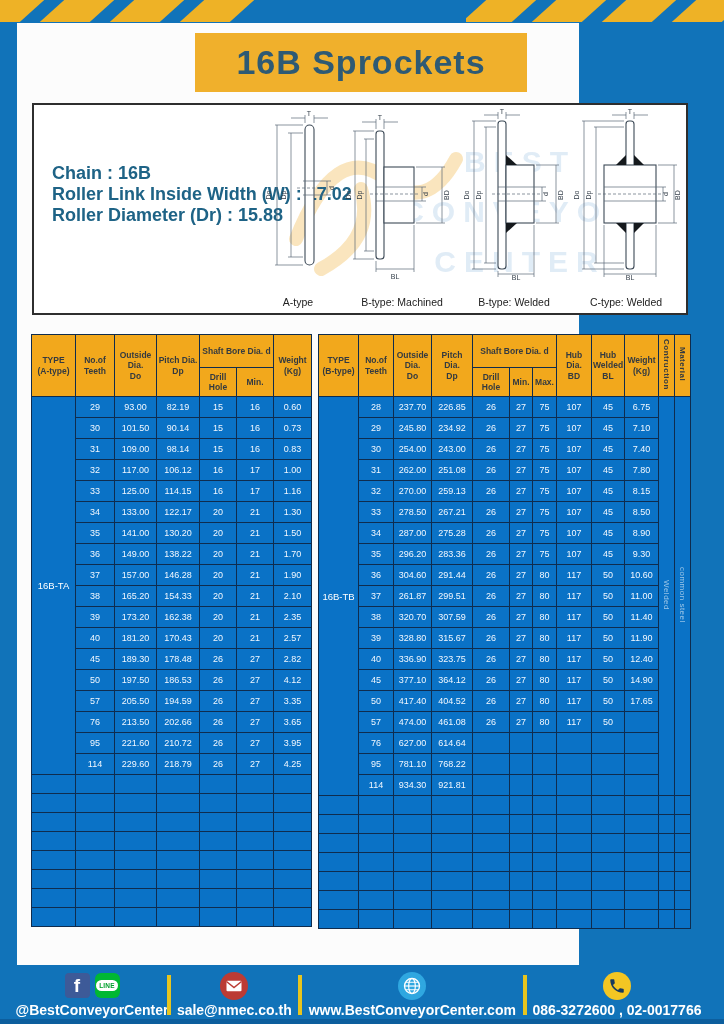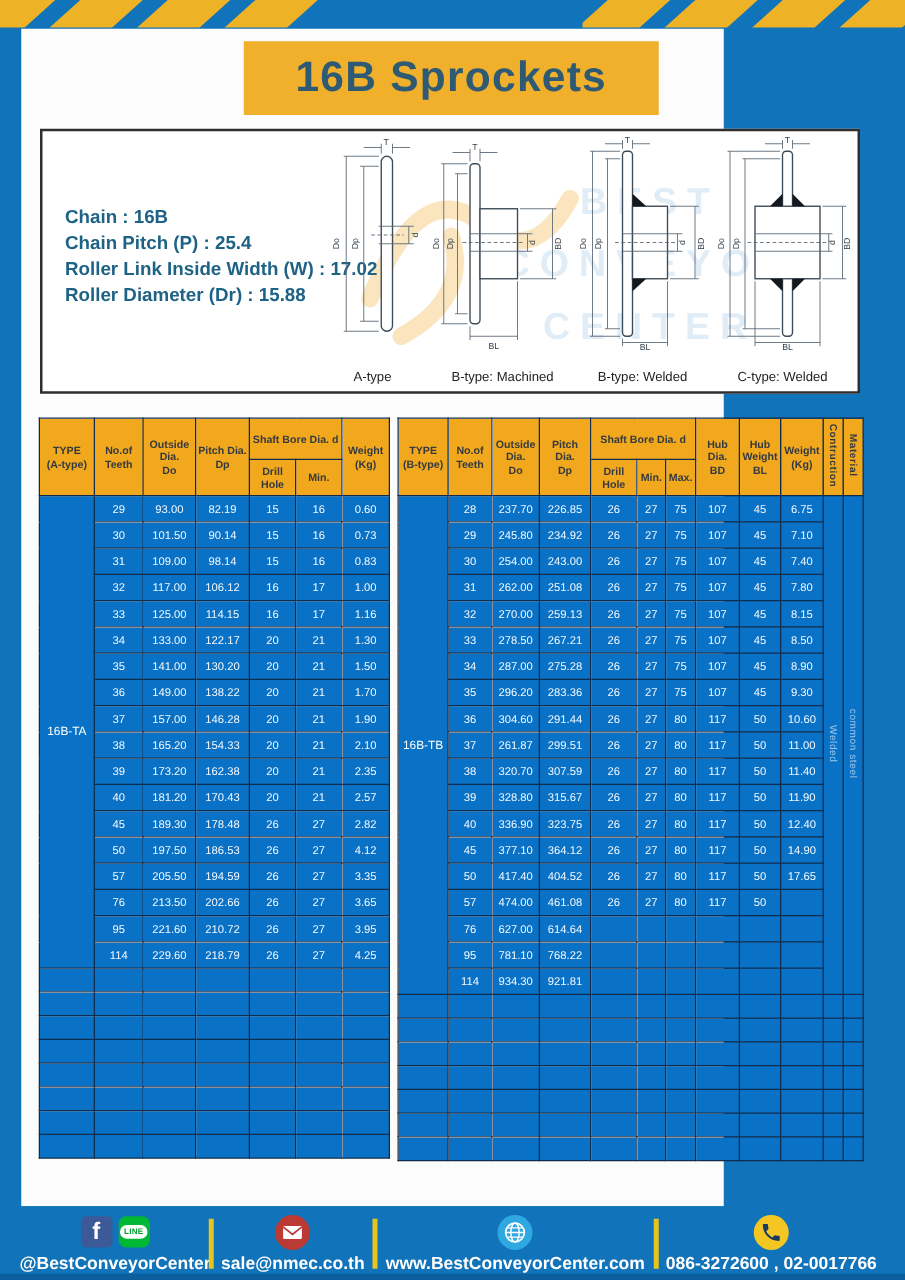--- a/index.html
+++ b/index.html
@@ -19,21 +19,21 @@
 
   
   .banner { position:absolute; left:178px; top:10px; width:332px; height:59px; background:#f0b02c;
             display:flex; align-items:center; justify-content:center; }
   .banner h1 { margin:0; font-size:34px; font-weight:bold; color:#2e5a74; letter-spacing:1px; }
 
   
   .specbox { position:absolute; left:15px; top:80px; width:656px; height:212px; background:#ffffff;
              border:2px solid #2e2e2e; box-sizing:border-box; }
   .spec-lines { position:absolute; left:18px; top:58px; color:#1e6386; font-weight:bold;
-                font-size:15px; line-height:21px; white-space:nowrap; }
+                font-size:18px; line-height:21px; white-space:nowrap; }
   .wm-text { position:absolute; left:336px; top:32px; width:300px; text-align:center; z-index:0;
              font-size:30px; font-weight:bold; color:#a9c9e6; opacity:.35; letter-spacing:8px; line-height:50px; }
   .wm-logo { position:absolute; left:232px; top:14px; z-index:0; opacity:.4; }
   .diagrams { position:absolute; left:216px; top:4px; right:4px; bottom:2px; display:flex; z-index:1; }
   .fig { flex:1; position:relative; text-align:center; }
   .fig svg { display:block; margin:0 auto; }
   .fig .cap { position:absolute; bottom:3px; left:0; width:100%; font-size:10.5px; color:#222; }
   .dwg { stroke:#3d4a57; stroke-width:1.1; fill:#ffffff; }
   .dim { stroke:#5a6875; stroke-width:0.7; fill:none; }
   .dimt { font-size:7px; fill:#333e49; font-family:"Liberation Sans",sans-serif; }
@@ -109,21 +109,20 @@
         </svg>
       </div>
       <div class="wm-text">
         <div>BEST</div>
         <div>CONVEYOR</div>
         <div>CENTER</div>
       </div>
 
       <div class="spec-lines">
         <div>Chain  :  16B</div>
-        <div>Chain Pitch (P)  :  25.4</div>
         <div>Roller Link Inside Width (W)  :  17.02</div>
         <div>Roller Diameter (Dr)  :  15.88</div>
       </div>
 
       <div class="diagrams">
 
         <div class="fig">
           <svg width="86" height="172" viewBox="0 0 86 172">
             <rect class="dwg" x="50" y="16" width="9" height="140" rx="4.5"></rect>
             <line class="dim" x1="48" y1="72" x2="61" y2="72"></line>
@@ -540,21 +539,21 @@
 Teeth</th>
           <th class="h1" rowspan="2">Outside
 Dia.
 Do</th>
           <th class="h1" rowspan="2">Pitch Dia.
 Dp</th>
           <th class="h1" colspan="3">Shaft Bore Dia. d</th>
           <th class="h1" rowspan="2">Hub Dia.
 BD</th>
           <th class="h1" rowspan="2">Hub
-Weight
+Welded
 BL</th>
           <th class="h1" rowspan="2">Weight
 (Kg)</th>
           <th class="h1" rowspan="2"><span class="vtext">Contruction</span></th>
           <th class="h1" rowspan="2"><span class="vtext">Material</span></th>
         </tr>
         <tr class="hrow2">
           <th>Drill Hole</th>
           <th>Min.</th>
           <th>Max.</th>

